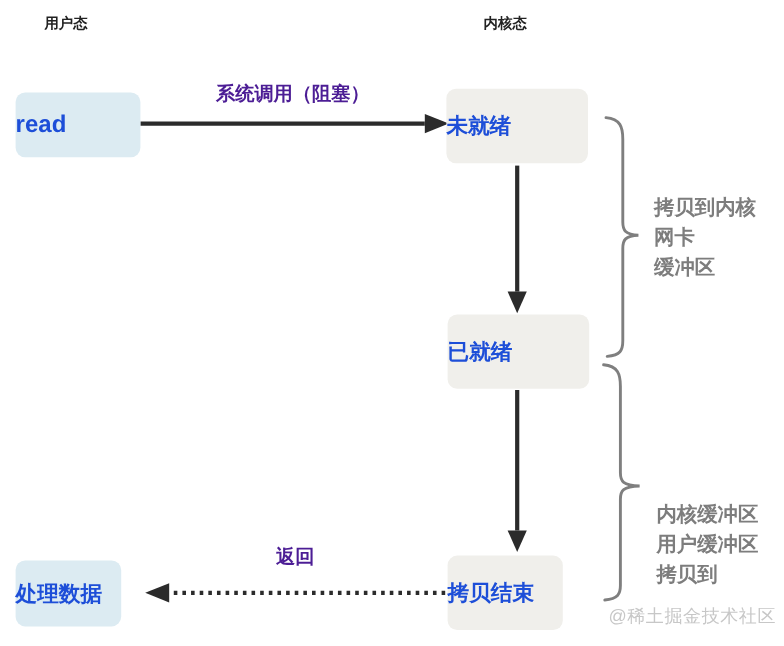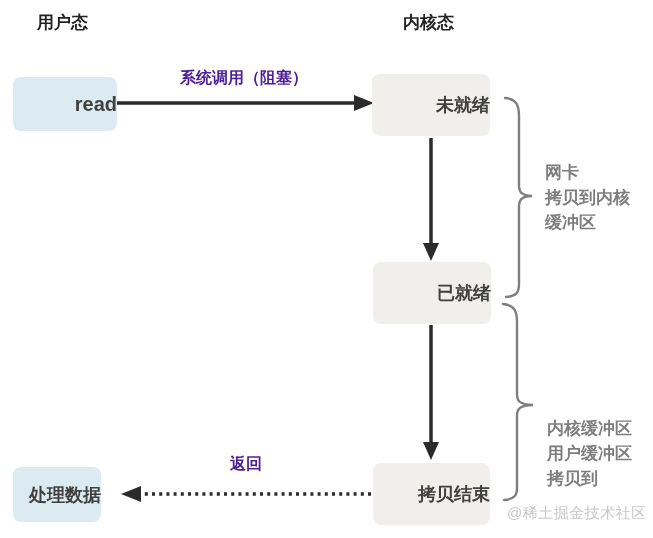--- a/index.html
+++ b/index.html
@@ -9,39 +9,39 @@
   }
   .canvas {
     position: relative;
     width: 653px;
     height: 538px;
     background: #ffffff;
     overflow: hidden;
   }
   .col-header {
     position: absolute;
-    font-size: 17px;
+    font-size: 12px;
     font-weight: 700;
     color: #222222;
     white-space: nowrap;
   }
   .connector-layer {
     position: absolute;
     left: 0; top: 0;
     width: 653px; height: 538px;
     pointer-events: none;
   }
   .node {
     position: absolute;
     border-radius: 8px;
     display: flex;
     align-items: center;
-    justify-content: flex-end;
+    justify-content: flex-start;
     font-weight: 700;
-    color: #404040;
+    color: #1d4ed8;
     white-space: nowrap;
   }
   .node.user-mode   { background: #dcebf2; }
   .node.kernel-mode { background: #f0efeb; }
   .edge-label {
     position: absolute;
     font-size: 16px;
     font-weight: 700;
     color: #4c1d95;
     text-align: center;
@@ -105,35 +105,35 @@
   </div>
 
   <div class="node kernel-mode" style="left:373px; top:262px; width:118px; height:62px; font-size:18px;">
     <span>已就绪</span>
   </div>
 
   <div class="node kernel-mode" style="left:372px; top:74px; width:118px; height:62px; font-size:18px;">
     <span>未就绪</span>
   </div>
 
-  <div class="node kernel-mode" style="left:373px; top:463px; width:117px; height:62px; font-size:18px;">
+  <div class="node kernel-mode" style="left:373px; top:463px; width:96px; height:62px; font-size:18px;">
     <span>拷贝结束</span>
   </div>
 
   <div class="node user-mode" style="left:13px; top:467px; width:88px; height:55px; font-size:18px;">
     <span>处理数据</span>
   </div>
 
   <div class="edge-label" style="left:159px; top:68px; width:170px;">系统调用（阻塞）</div>
 
   <div class="edge-label" style="left:196px; top:454px; width:100px;">返回</div>
 
   <div class="annotation" style="left:545px; top:160px;">
+    <div>拷贝到内核</div>
     <div>网卡</div>
-    <div>拷贝到内核</div>
     <div>缓冲区</div>
   </div>
 
   <div class="annotation" style="left:547px; top:368px;margin-top:48px;">
     <div>内核缓冲区</div>
     <div>用户缓冲区</div>
     <div>拷贝到</div>
   </div>
 
   <div class="watermark" style="left:507px; top:504px;">@稀土掘金技术社区</div>

